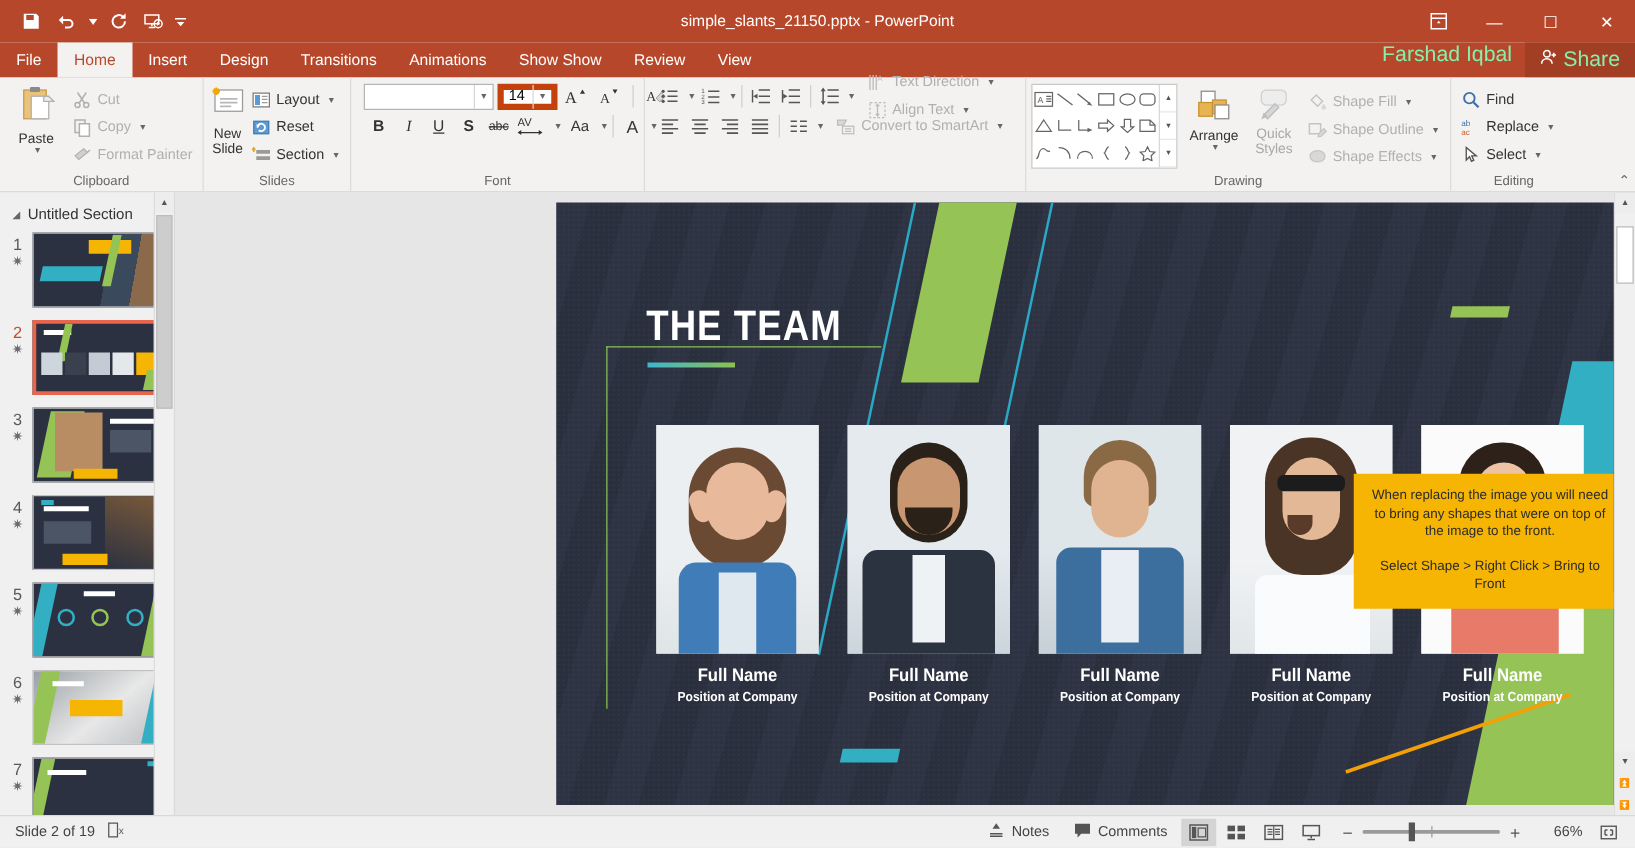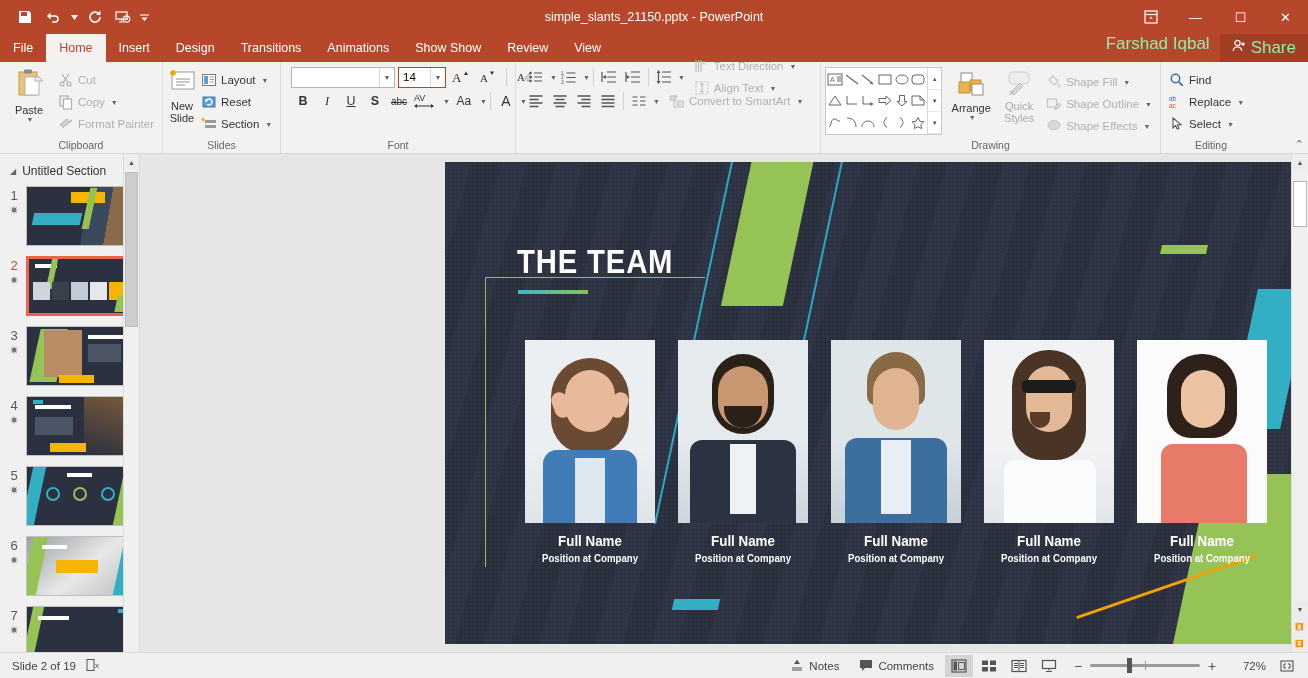--- a/index.html
+++ b/index.html
@@ -88,21 +88,21 @@
   .fontrow1 { display: flex; align-items: center; gap: 3px; height: 24px; padding: 2px 0; }
   .fontname {
     width: 104px; height: 21px; border: 1px solid #b5b5b5; background: #fff;
     display: flex; align-items: center; font-size: 11.5px; padding-left: 3px;
   }
   .fontname .fn-arrow, .fontsize .fn-arrow {
     margin-left: auto; width: 15px; height: 19px; border-left: 1px solid #d7d7d7;
     display: flex; align-items: center; justify-content: center; color: #666; font-size: 7px;
   }
   .fontsize {
-    width: 48px; height: 21px; border: 1px solid #c2410c; background: #fff;
+    width: 48px; height: 21px; border: 5px solid #c2410c; background: #fff;
     display: flex; align-items: center; font-size: 11.5px; padding-left: 4px;
   }
   .fbtn {
     width: 24px; height: 22px; display: flex; align-items: center; justify-content: center;
     font-size: 12.5px; color: #333;
   }
   .fontrow2 { display: flex; align-items: center; height: 24px; }
   .vsep { width: 1px; height: 18px; background: #d0d0d0; margin: 0 3px; }
 
   
@@ -1048,20 +1048,24 @@
             <div style="position:absolute;inset:0;background:#fbfbfb"></div>
             <div style="position:absolute;left:30px;top:14px;width:70px;height:84px;border-radius:34px 34px 24px 24px;background:#2e211a"></div>
             <div style="position:absolute;left:44px;top:30px;width:44px;height:58px;border-radius:22px;background:#edc3a4"></div>
             <div style="position:absolute;left:24px;top:104px;width:86px;height:86px;background:#e87a6a;border-radius:12px 12px 0 0"></div>
           </div>
           <div class="member-name">Full Name</div>
           <div class="member-pos">Position at Company</div>
         </div>
       </div>
 
+      <div class="note-box">
+        <div>When replacing the image you will need to bring any shapes that were on top of the image to the front.</div>
+        <div class="p2">Select Shape &gt; Right Click &gt; Bring to Front</div>
+      </div>
     </div>
   </div>
 
   <div class="vscroll">
     <div class="vs-btn">▲</div>
     <div class="vs-track">
       <div class="vs-thumb"></div>
     </div>
     <div class="vs-btn">▼</div>
     <div class="vs-btn">⏫</div>
@@ -1125,21 +1129,21 @@
         </svg>
     </div>
     <div class="zoom-slider">
       <span class="zs-sign">−</span>
       <div class="zs-track">
         <div class="zs-mid"></div>
         <div class="zs-handle"></div>
       </div>
       <span class="zs-sign">+</span>
     </div>
-    <span class="zoom-pct">72%</span>
+    <span class="zoom-pct">66%</span>
     <div class="fit-btn">
       <svg width="16" height="14" viewBox="0 0 16 14">
           <rect x="2" y="2" width="12" height="10" fill="none" stroke="#555" stroke-width="1.1"></rect>
           <path stroke="#555" stroke-width="1.1" d="M5 5h2M5 5v2M11 5H9M11 5v2M5 9h2M5 9V7M11 9H9M11 9V7"></path>
         </svg>
     </div>
   </div>
 </div>
 
 </body></html>

